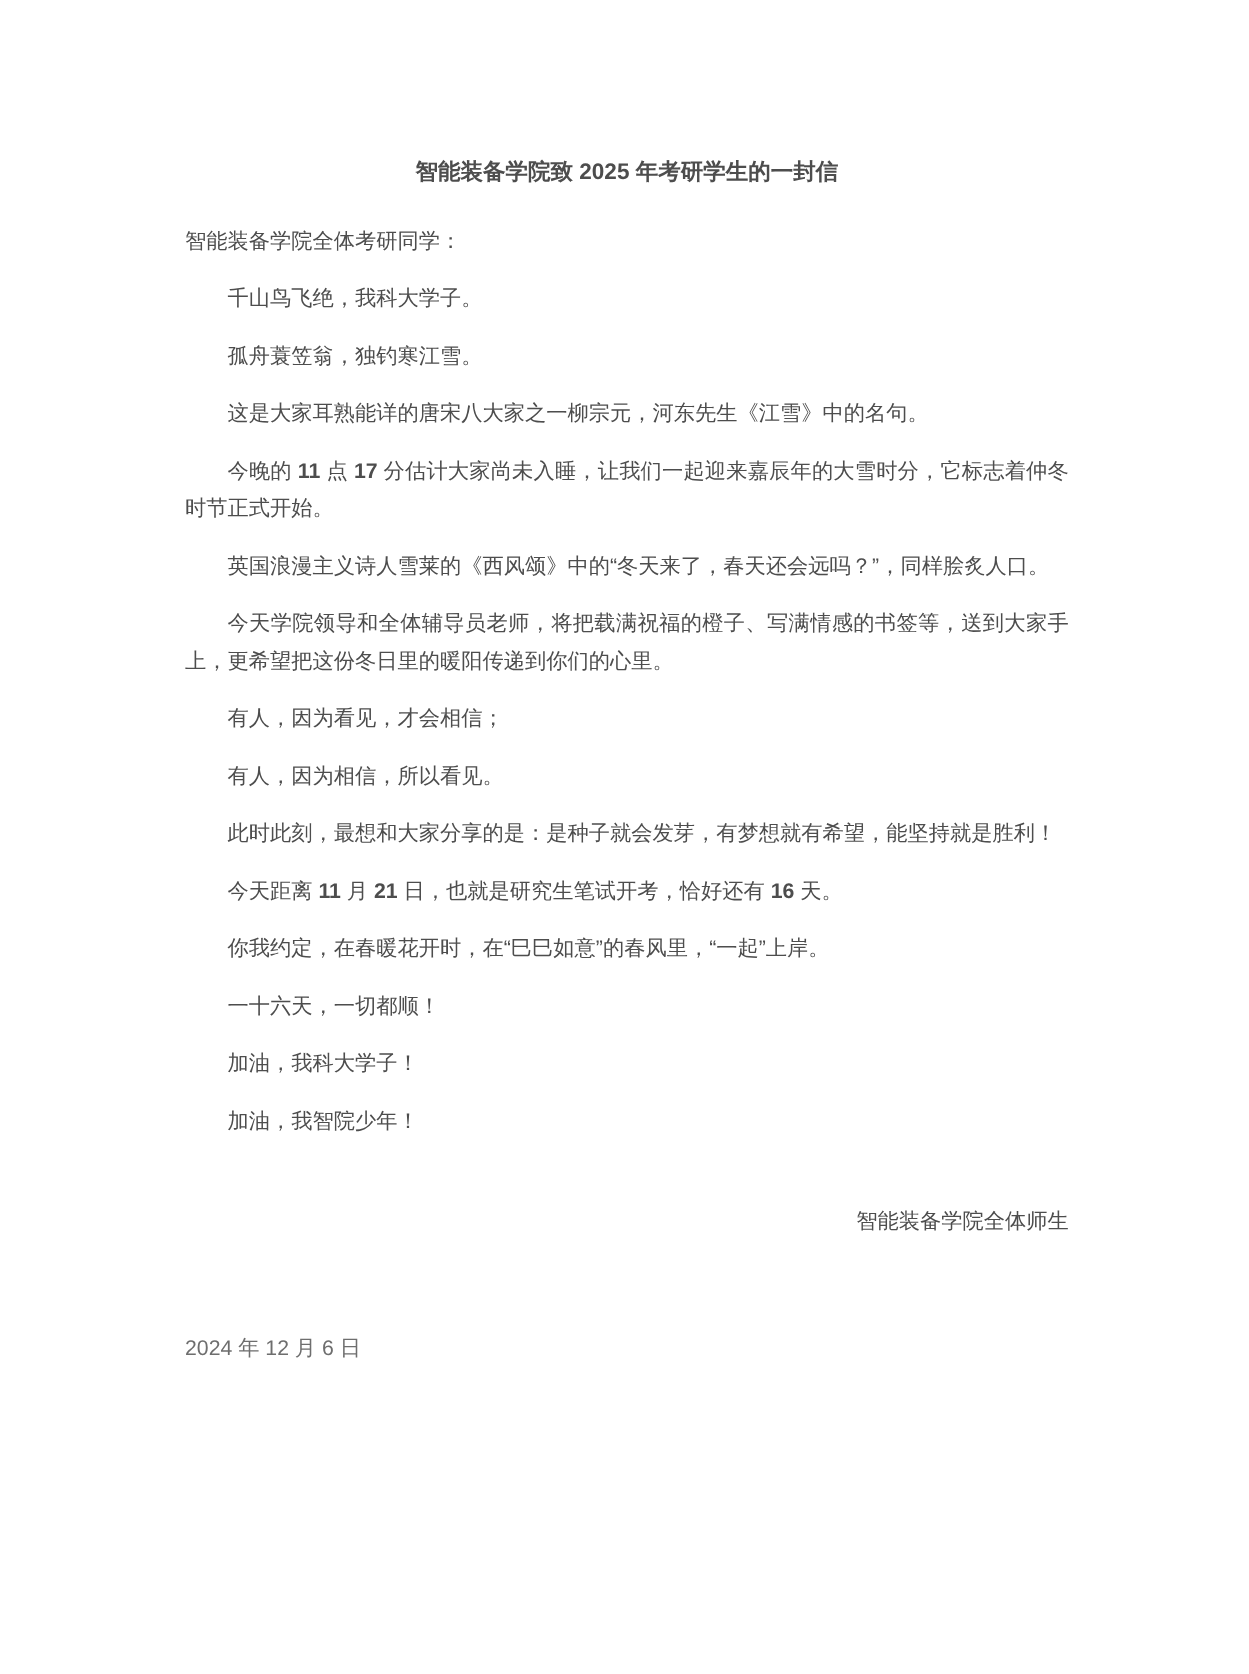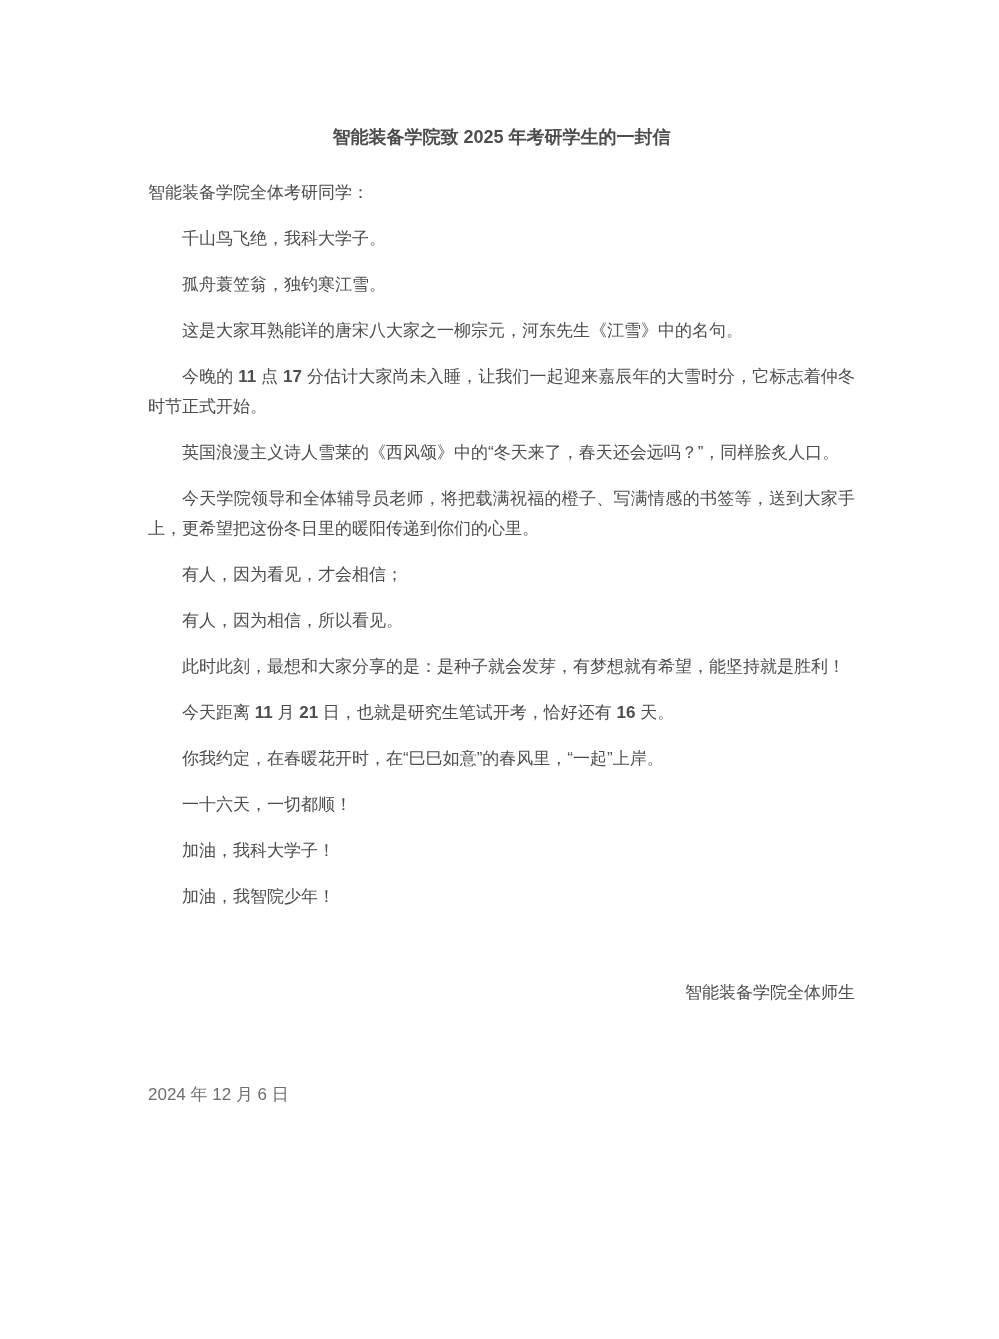--- a/index.html
+++ b/index.html
@@ -40,21 +40,21 @@
     line-height: 30px;
     margin: 0 0 16px 0;
     text-indent: 2em;
     text-align: justify;
     text-justify: inter-ideograph;
   }
   .para b { font-weight: 700; }
   .signature {
     font-size: 17px;
     line-height: 30px;
-    margin: 66px 0 0 0;
+    margin: 50px 0 0 0;
     text-align: right;
   }
   .date {
     font-size: 17px;
     line-height: 30px;
     margin: 72px 0 0 0;
     color: var(--date-text, #6e6e6e);
   }
 </style>
 </head>

